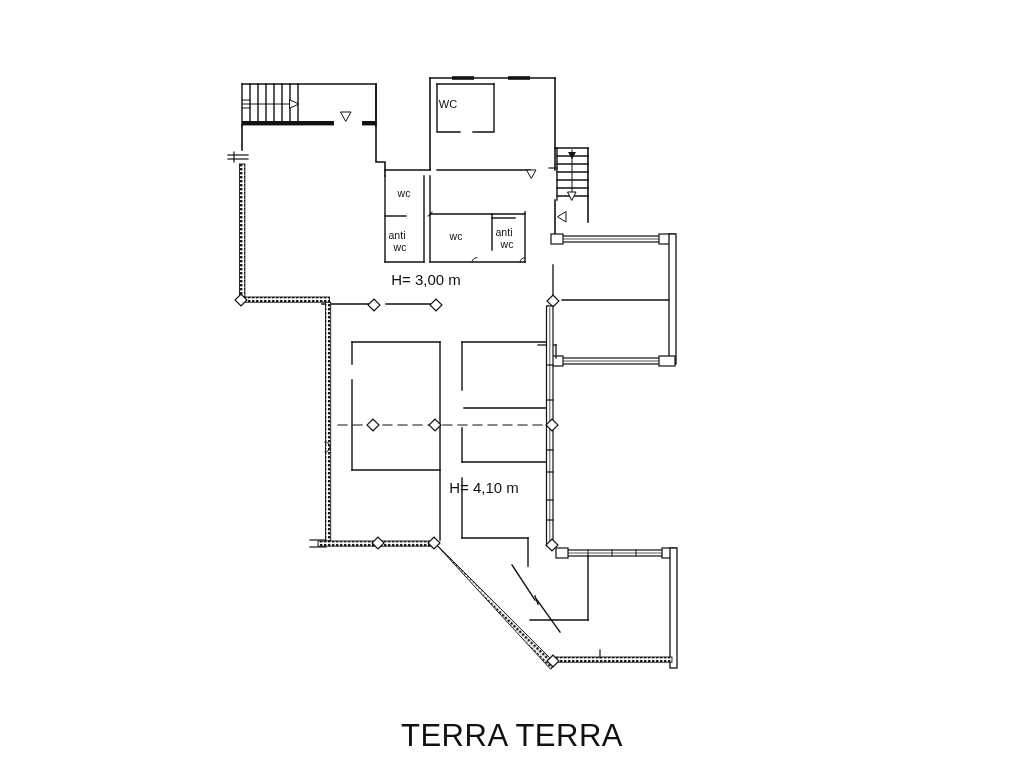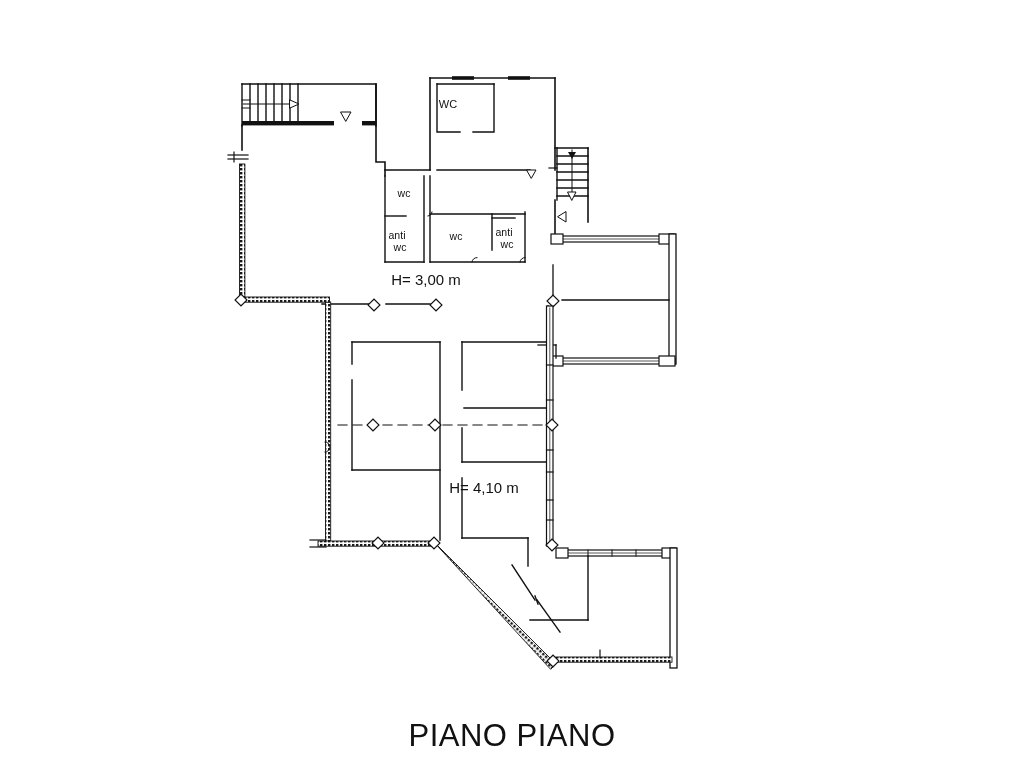--- a/index.html
+++ b/index.html
@@ -312,15 +312,15 @@
 
       <text class="room-label-sm" x="504" y="236" text-anchor="middle">anti</text>
       <text class="room-label-sm" x="507" y="248" text-anchor="middle">wc</text>
 
       <text class="height-label" x="426" y="285" text-anchor="middle">H= 3,00 m</text>
 
       <text class="height-label" x="484" y="493" text-anchor="middle">H= 4,10 m</text>
     </g>
   </svg>
 
-  <div class="plan-title">PIANO PIANO</div>
+  <div class="plan-title">TERRA TERRA</div>
 
 </div>
 
 </body></html>

